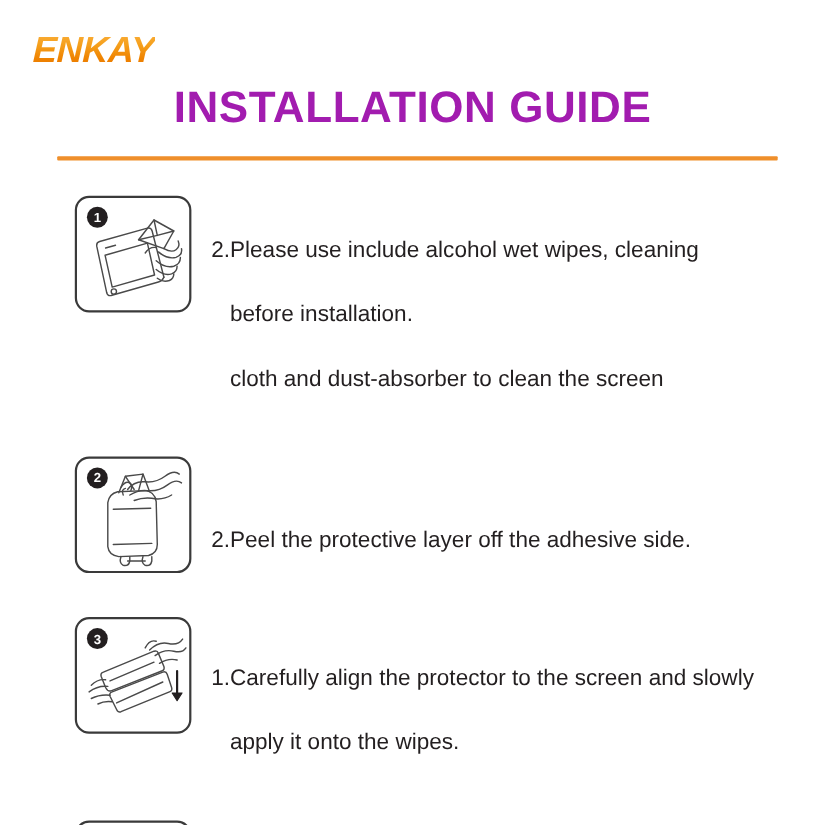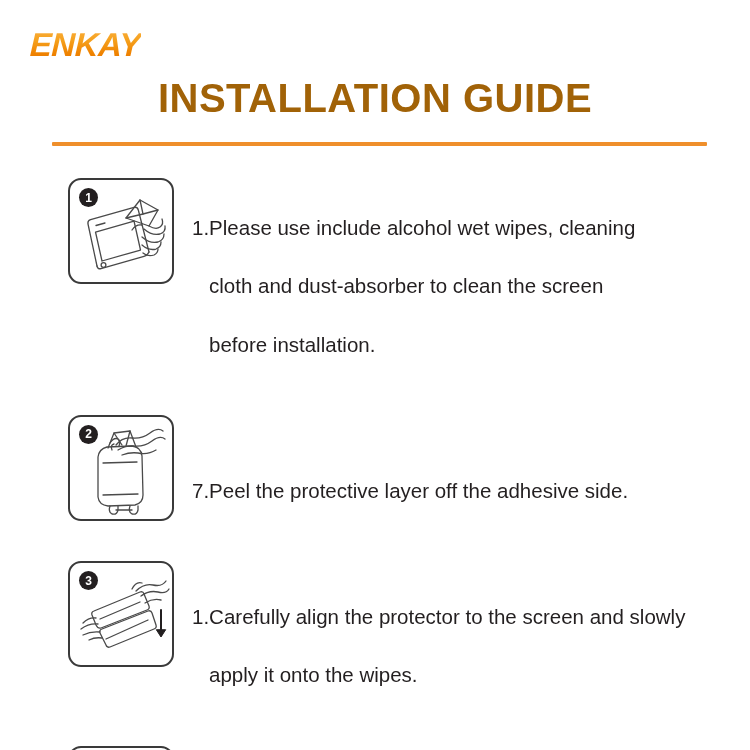--- a/index.html
+++ b/index.html
@@ -50,21 +50,21 @@
   
   .title {
     position: absolute;
     left: 0;
     top: 76px;
     width: 750px;
     text-align: center;
     font-size: 40px;
     font-weight: bold;
     letter-spacing: 0.5px;
-    color: #a16207;
+    color: #a21caf;
     font-family: "Liberation Sans", sans-serif;
   }
 
   .divider {
     position: absolute;
     left: 52px;
     top: 142px;
     width: 655px;
     height: 4px;
     background: #ef8f2b;
@@ -179,23 +179,23 @@
             <path d="M79 46 Q86 50 90 47 Q94 44 92 39"></path>
             <path d="M74 49 Q82 56 90 54 Q96 52 95 46"></path>
             <path d="M72 57 Q80 64 88 62 Q94 60 94 54"></path>
             <path d="M72 65 Q79 71 86 69 Q91 67 91 62"></path>
             <path d="M73 73 Q78 77 84 75 Q88 73 88 69"></path>
             <path d="M62 50 Q66 44 72 45"></path>
           </g>
         </svg>
       </div>
       <div class="step-text">
-        <span class="ln">1.Please use include alcohol wet wipes, cleaning</span>
+        <span class="ln">2.Please use include alcohol wet wipes, cleaning</span>
+        <span class="ln cont">before installation.</span>
         <span class="ln cont">cloth and dust-absorber to clean the screen</span>
-        <span class="ln cont">before installation.</span>
       </div>
     </div>
 
     <div class="step">
       <div class="step-figure">
         <div class="badge">2</div>
         <svg viewBox="0 0 102 102">
           <g fill="none" stroke="#4a4a4a" stroke-width="1.3" stroke-linejoin="round" stroke-linecap="round">
 
             <path d="M28 40 Q29 32 37 30 L62 29 Q71 30 72 39 L73 78 Q73 86 65 88 L38 89 Q29 88 28 80 Z"></path>
@@ -213,21 +213,21 @@
 
             <path d="M46 28 Q52 20 62 21 Q72 22 80 16 Q88 10 93 14"></path>
             <path d="M48 33 Q56 28 64 29 Q74 30 82 24 Q90 18 95 22"></path>
             <path d="M52 38 Q60 35 68 36 Q78 38 86 33"></path>
             <path d="M40 26 Q44 20 48 22 Q51 24 49 29"></path>
             <path d="M42 33 Q40 28 44 27"></path>
           </g>
         </svg>
       </div>
       <div class="step-text">
-        <span class="ln">7.Peel the protective layer off the adhesive side.</span>
+        <span class="ln">2.Peel the protective layer off the adhesive side.</span>
       </div>
     </div>
 
     <div class="step">
       <div class="step-figure">
         <div class="badge">3</div>
         <svg viewBox="0 0 102 102">
           <g fill="none" stroke="#4a4a4a" stroke-width="1.3" stroke-linejoin="round" stroke-linecap="round">
 
             <path d="M36 82 L30 70 Q29 67 32 66 L78 48 Q81 47 82 50 L86 62 Q87 65 84 66 L40 84 Q37 85 36 82 Z"></path>

